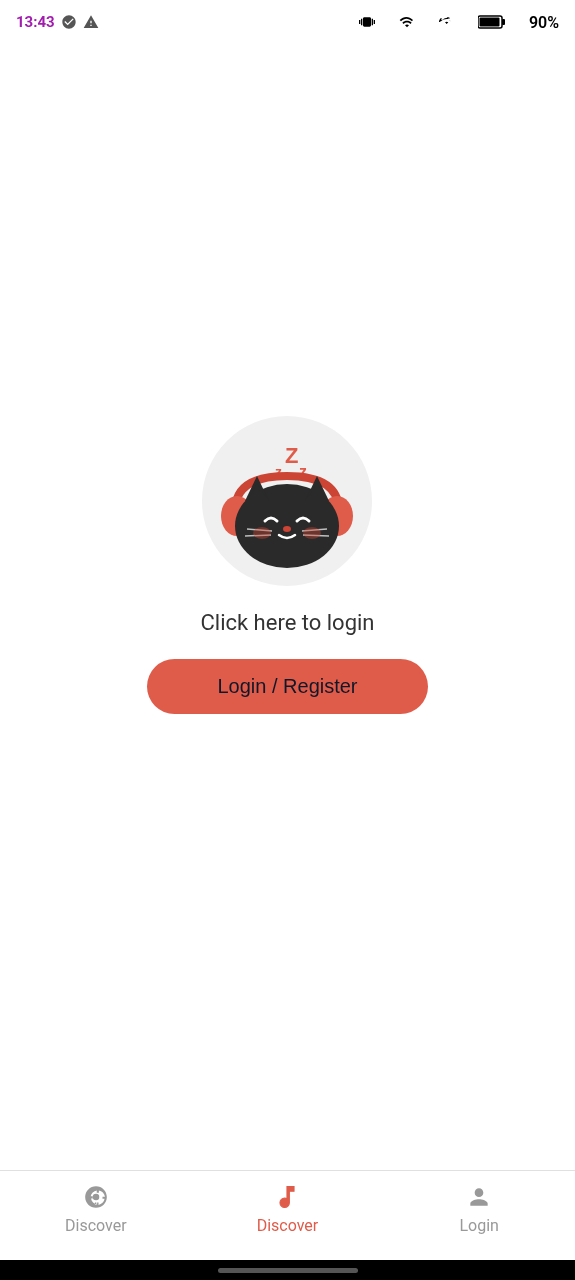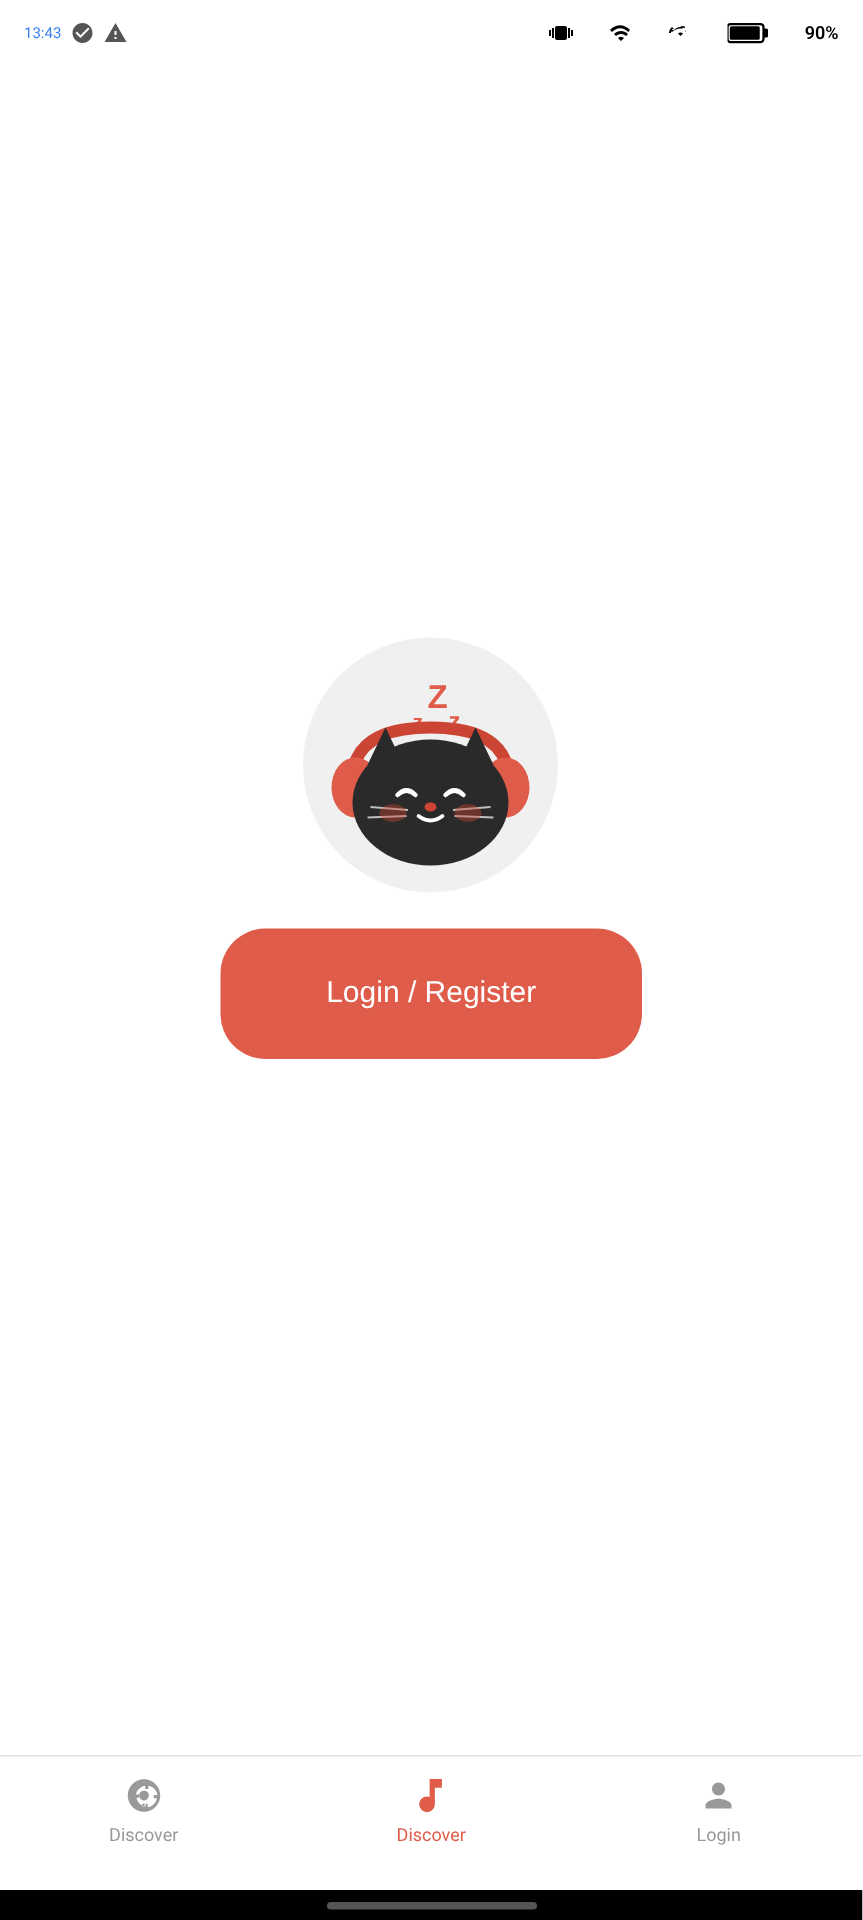--- a/index.html
+++ b/index.html
@@ -28,30 +28,30 @@
       padding: 8px 16px 4px;
       height: 40px;
       background: #ffffff;
       flex-shrink: 0;
     }
 
     .status-left {
       display: flex;
       align-items: center;
       gap: 6px;
-      font-size: 10px;
-      font-weight: 400;
-      color: #3b82f6;
+      font-size: 15px;
+      font-weight: 700;
+      color: #a21caf;
     }
 
     .status-right {
       display: flex;
       align-items: center;
       gap: 23px;
-      font-size: 12px;
+      font-size: 16px;
       font-weight: 600;
       color: #000;
     }
 
     
     .main-content {
       flex: 1;
       display: flex;
       flex-direction: column;
       align-items: center;
@@ -85,24 +85,24 @@
     }
 
     .click-to-login-text {
       font-size: 22px;
       color: #333333;
       font-weight: 400;
     }
 
     .login-register-btn {
       background: #e05c4a;
-      color: #ffffff;
+      color: #0f172a;
       border: none;
       border-radius: 30px;
-      padding: 32px 70px;
+      padding: 16px 70px;
       font-size: 20px;
       font-weight: 500;
       cursor: pointer;
       min-width: 240px;
       text-align: center;
     }
 
     
     .bottom-nav {
       height: 90px;
@@ -126,21 +126,21 @@
 
     .nav-icon {
       width: 28px;
       height: 28px;
       display: flex;
       align-items: center;
       justify-content: center;
     }
 
     .nav-label {
-      font-size: 12px;
+      font-size: 16px;
       color: #999999;
     }
 
     .nav-item.active .nav-label {
       color: #e05c4a;
     }
 
     .nav-item.active .nav-icon svg {
       fill: #e05c4a;
       stroke: #e05c4a;
@@ -250,20 +250,21 @@
 
         <line x1="95" y1="110" x2="120" y2="108" stroke="#ffffff" stroke-width="1.5" opacity="0.7"></line>
         <line x1="96" y1="114" x2="122" y2="115" stroke="#ffffff" stroke-width="1.5" opacity="0.7"></line>
 
         <ellipse cx="55" cy="112" rx="9" ry="6" fill="#cc4433" opacity="0.4"></ellipse>
 
         <ellipse cx="105" cy="112" rx="9" ry="6" fill="#cc4433" opacity="0.4"></ellipse>
       </svg>
     </div>
 
+    <p class="click-to-login-text">Click here to login</p>
 
     <button class="login-register-btn">Login / Register</button>
   </div>
 </div>
 
 <div class="bottom-nav">
 
   <div class="nav-item">
     <div class="nav-icon">
       <svg width="26" height="26" viewBox="0 0 24 24" xmlns="http://www.w3.org/2000/svg" fill="#999">

